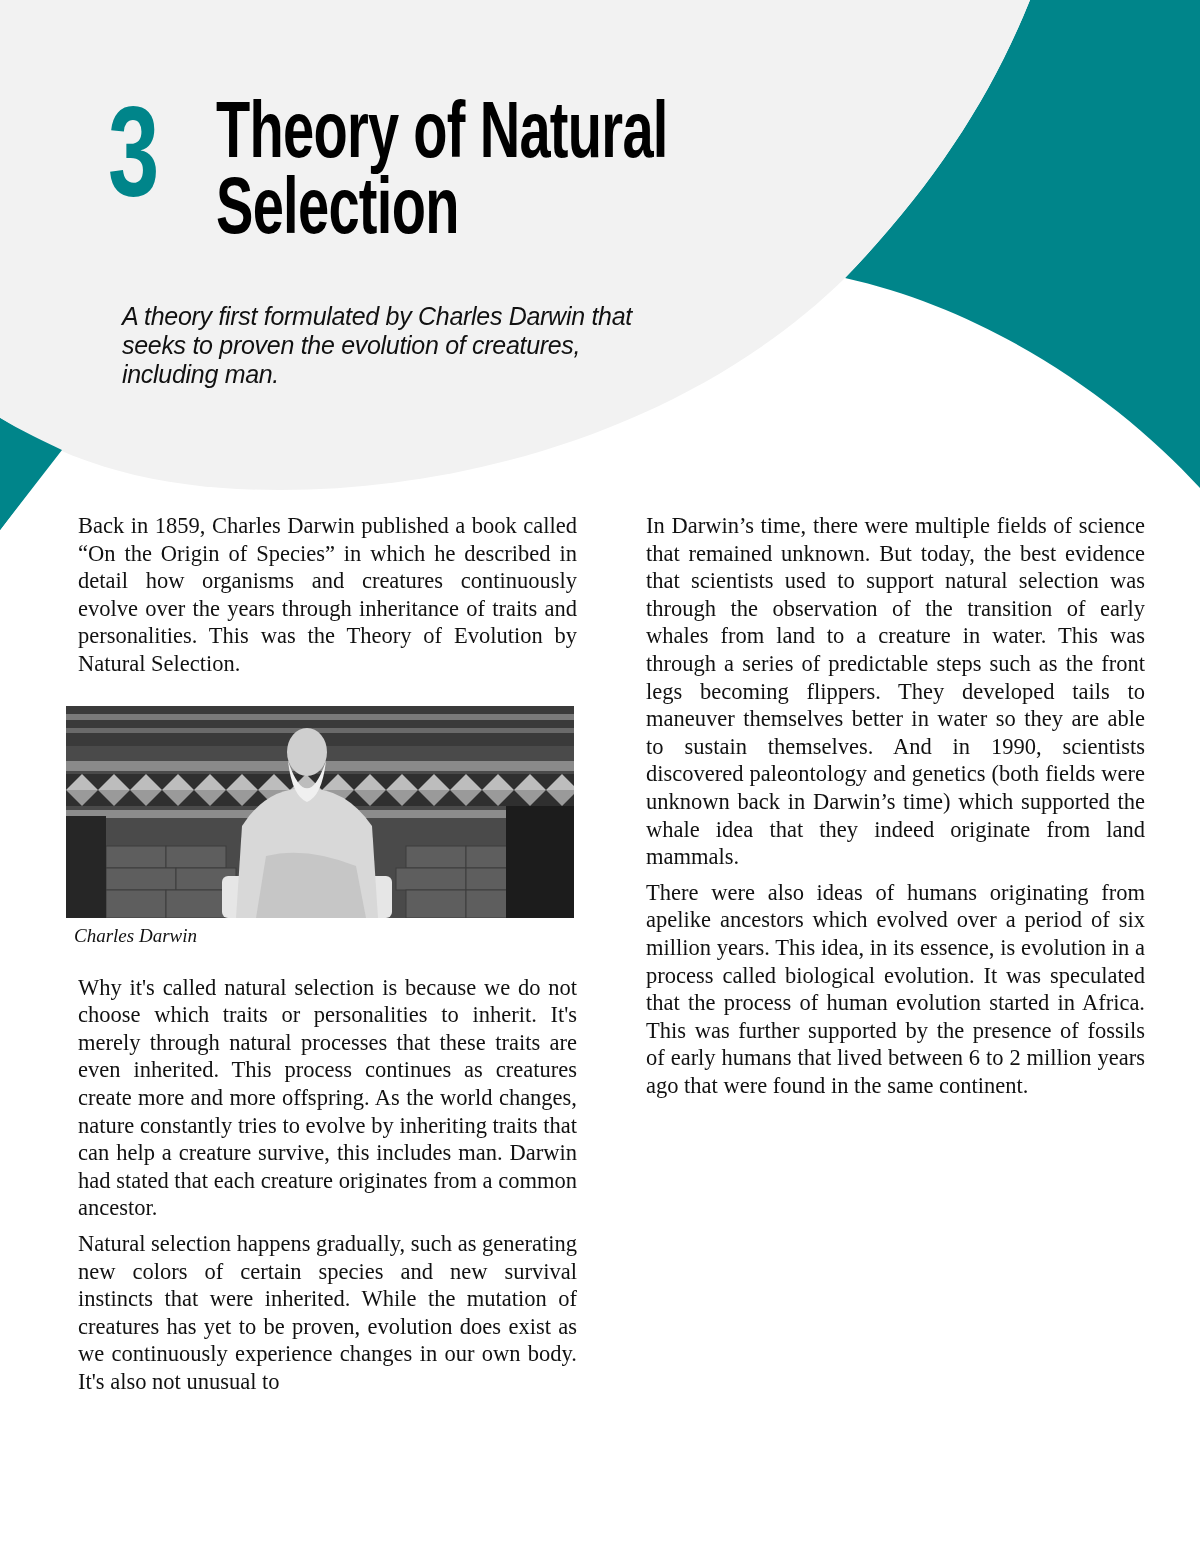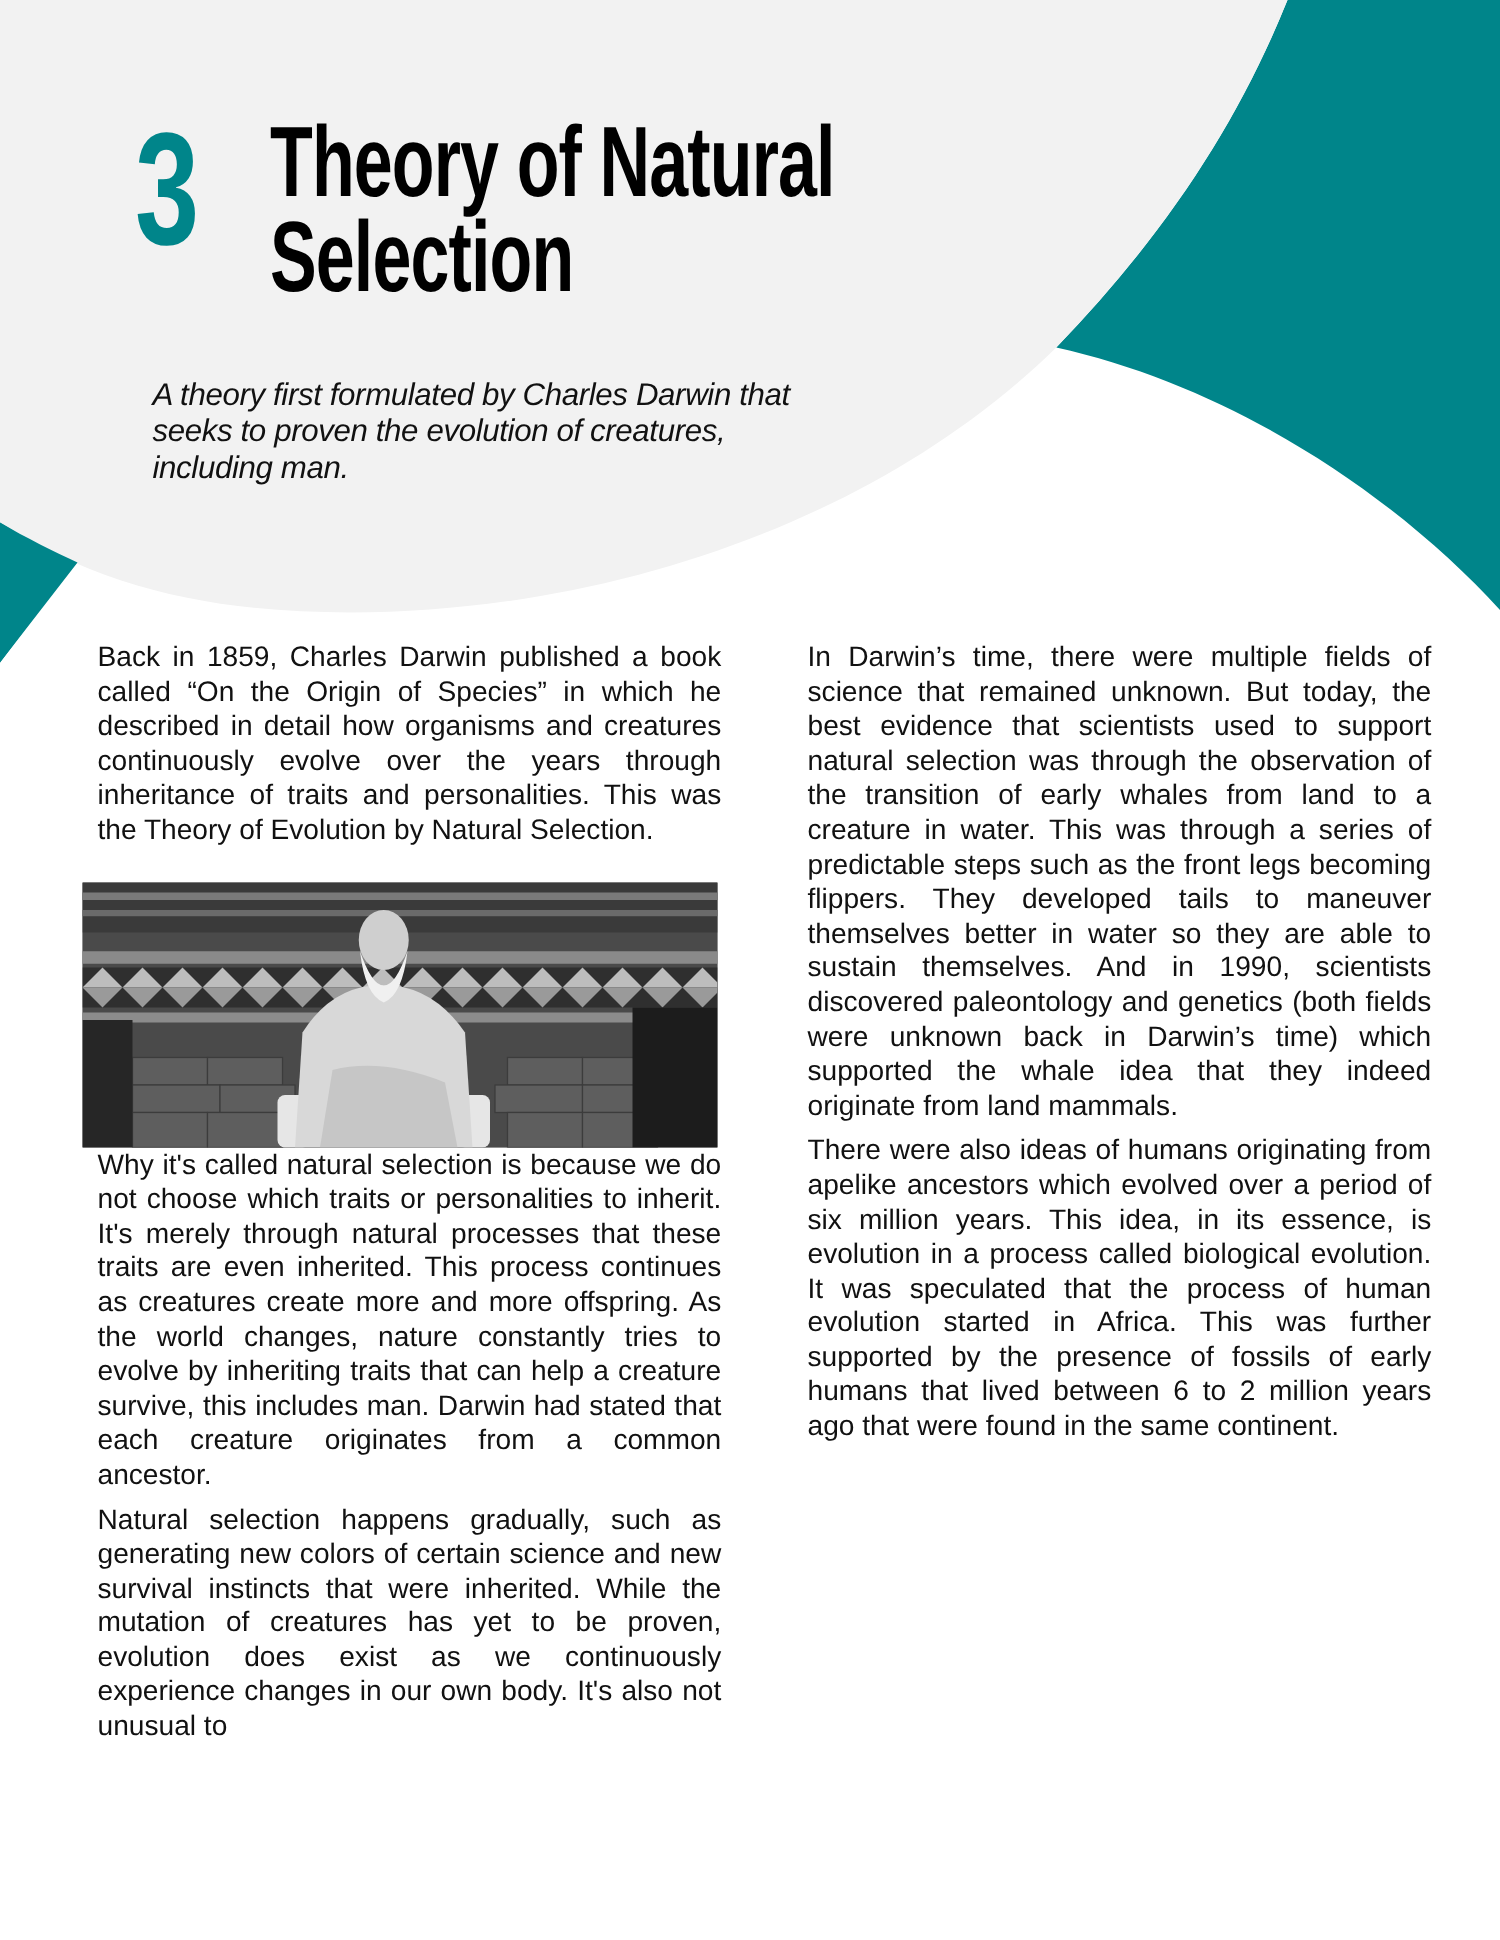--- a/index.html
+++ b/index.html
@@ -23,21 +23,21 @@
     transform: scaleX(0.70); transform-origin: left top; letter-spacing: -1px;
     width: 900px;
   }
   .subtitle {
     position: absolute; left: 122px; top: 302px; width: 520px; margin: 0;
     font-style: italic; font-size: 25px; line-height: 29px; color: #111;
     letter-spacing: -0.3px;
   }
   .col {
     position: absolute; z-index: 1;
-    font-size: 22.5px; line-height: 27.6px; text-align: justify; color: #111;
+    font-size: 22.5px; line-height: 27.6px; text-align: justify; color: #111; font-family: Liberation Serif, serif;
   }
   .col p { margin: 0 0 8px 0; }
   .col-left { left: 78px; top: 512px; width: 499px; }
   .col-right { left: 646px; top: 512px; width: 499px; }
   .figure {
     margin: 28px 0 0 -12px; width: 508px;
   }
   .photo {
     width: 508px; height: 212px; display: block; background: #555;
   }
@@ -102,21 +102,22 @@
 
       <g>
         <rect x="156" y="170" width="26" height="42" rx="6" fill="#e6e6e6"></rect>
         <rect x="300" y="170" width="26" height="42" rx="6" fill="#e6e6e6"></rect>
         <path d="M176 120 Q200 82 240 82 Q280 82 306 120 L312 212 L170 212 Z" fill="#d8d8d8"></path>
         <ellipse cx="241" cy="46" rx="20" ry="24" fill="#cfcfcf"></ellipse>
         <path d="M222 55 Q241 110 260 55 Q256 90 241 96 Q226 90 222 55 Z" fill="#f0f0f0"></path>
         <path d="M200 150 Q240 140 290 160 L300 212 L190 212 Z" fill="#c6c6c6"></path>
       </g>
     </svg>
+    <div class="caption">Charles Darwin</div>
   </div>
   <p>Why it's called natural selection is because we do not choose which traits or personalities to inherit. It's merely through natural processes that these traits are even inherited. This process continues as creatures create more and more offspring. As the world changes, nature constantly tries to evolve by inheriting traits that can help a creature survive, this includes man. Darwin had stated that each creature originates from a common ancestor.</p>
-  <p>Natural selection happens gradually, such as generating new colors of certain science and new survival instincts that were inherited. While the mutation of creatures has yet to be proven, evolution does exist as we continuously experience changes in our own body. It's also not unusual to</p>
+  <p>Natural selection happens gradually, such as generating new colors of certain species and new survival instincts that were inherited. While the mutation of creatures has yet to be proven, evolution does exist as we continuously experience changes in our own body. It's also not unusual to</p>
 </div>
 
 <div class="col col-right">
   <p>In Darwin’s time, there were multiple fields of science that remained unknown. But today, the best evidence that scientists used to support natural selection was through the observation of the transition of early whales from land to a creature in water. This was through a series of predictable steps such as the front legs becoming flippers. They developed tails to maneuver themselves better in water so they are able to sustain themselves. And in 1990, scientists discovered paleontology and genetics (both fields were unknown back in Darwin’s time) which supported the whale idea that they indeed originate from land mammals.</p>
   <p>There were also ideas of humans originating from apelike ancestors which evolved over a period of six million years. This idea, in its essence, is evolution in a process called biological evolution. It was speculated that the process of human evolution started in Africa. This was further supported by the presence of fossils of early humans that lived between 6 to 2 million years ago that were found in the same continent.</p>
 </div>
 
 </body></html>

